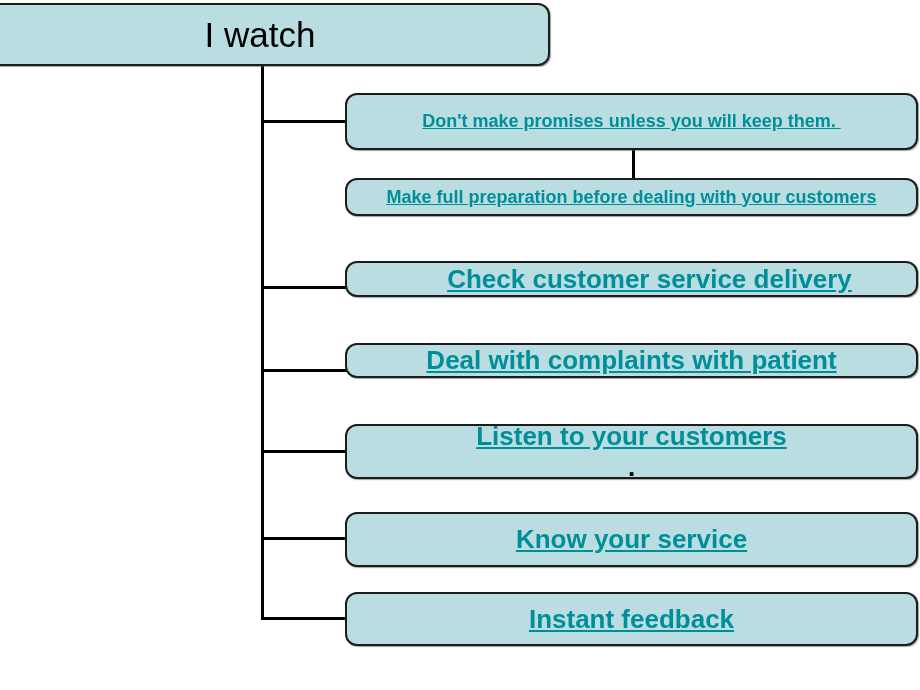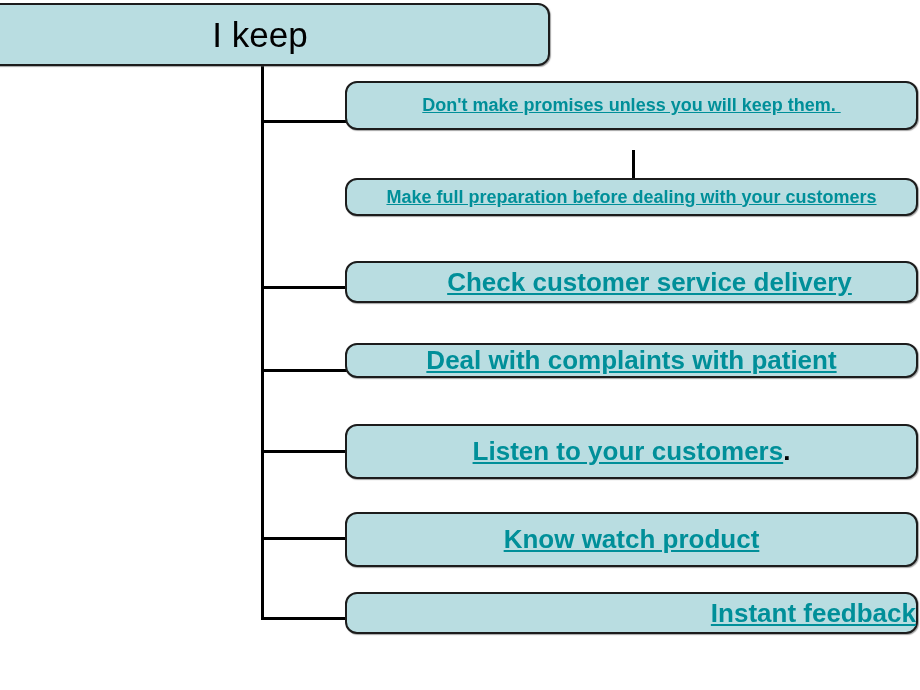--- a/index.html
+++ b/index.html
@@ -63,45 +63,45 @@
   <div class="connector" style="left:261px;top:66px;width:3px;height:554px;"></div>
   <div class="connector" style="left:261px;top:120px;width:86px;height:3px;"></div>
   <div class="connector" style="left:632px;top:150px;width:3px;height:30px;"></div>
   <div class="connector" style="left:261px;top:286px;width:86px;height:3px;"></div>
   <div class="connector" style="left:261px;top:369px;width:86px;height:3px;"></div>
   <div class="connector" style="left:261px;top:450px;width:86px;height:3px;"></div>
   <div class="connector" style="left:261px;top:537px;width:86px;height:3px;"></div>
   <div class="connector" style="left:261px;top:617px;width:86px;height:3px;"></div>
 
   <div class="node root" style="left:-30px;top:3px;width:580px;height:63px;">
-    <span class="root-label">I keep</span>
+    <span class="root-label">I watch</span>
   </div>
 
-  <div class="node child" style="top:81px;height:49px;">
+  <div class="node child" style="top:93px;height:57px;">
     <span class="link small">Don't make promises unless you will keep them.&nbsp;</span>
   </div>
 
   <div class="node child" style="top:178px;height:38px;">
     <span class="link small">Make full preparation before dealing with your customers</span>
   </div>
 
-  <div class="node child" style="top:261px;height:42px;padding-left:36px;">
+  <div class="node child" style="top:261px;height:36px;padding-left:36px;">
     <span class="link large">Check customer service delivery</span>
   </div>
 
   <div class="node child" style="top:343px;height:35px;">
     <span class="link large">Deal with complaints with patient</span>
   </div>
 
-  <div class="node child" style="top:424px;height:55px;">
+  <div class="node child" style="top:424px;height:55px;flex-direction:column;">
     <span class="link large">Listen to your customers</span>
       <span class="suffix">.</span>
   </div>
 
   <div class="node child" style="top:512px;height:55px;">
-    <span class="link large">Know watch product</span>
+    <span class="link large">Know your service</span>
   </div>
 
-  <div class="node child" style="top:592px;height:42px;justify-content:flex-end;">
+  <div class="node child" style="top:592px;height:54px;">
     <span class="link large">Instant feedback</span>
   </div>
 
 </div>
 
 </body></html>

